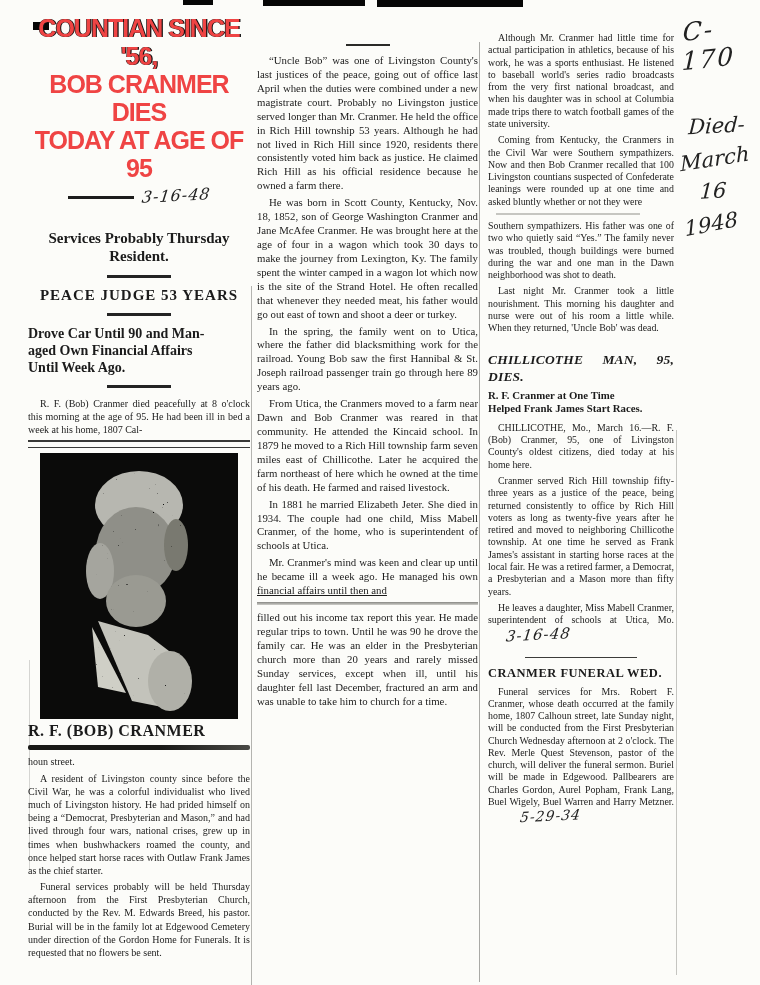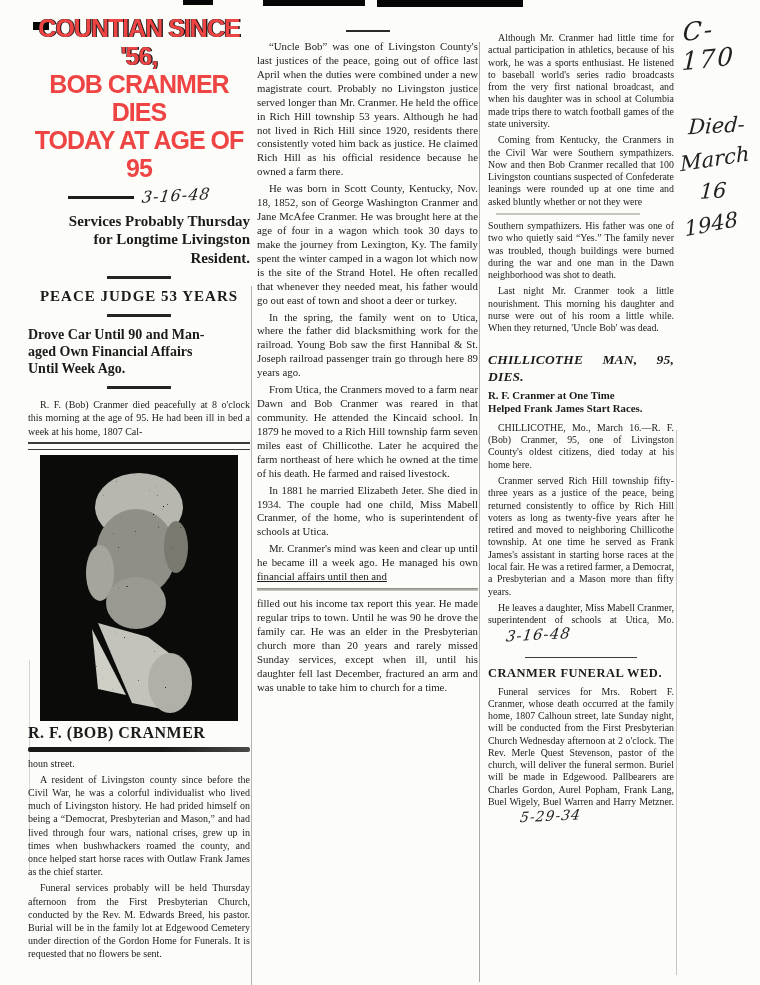--- a/index.html
+++ b/index.html
@@ -1,30 +1,30 @@
 <!DOCTYPE html>
 <html><head>
 <meta charset="utf-8">
 <style>
   html,body{margin:0;padding:0;background:#e9e9e6;}
   .page{position:relative;width:760px;height:985px;background:#fcfcf9;overflow:hidden;
         color:#1b1b1b;font-family:"Liberation Serif",serif;}
   
   .col{position:absolute;top:0;}
   .col-left{left:28px;top:14px;width:222px;}
-  .col-mid{left:257px;top:30px;width:221px;}
+  .col-mid{left:257px;top:44px;width:221px;}
   .col-right{left:488px;top:28px;width:186px;}
 
   
   .headline{font-family:"Liberation Sans",sans-serif;font-weight:bold;font-size:25px;
             line-height:1.12;text-align:center;letter-spacing:-1px;color:#ef4444;}
   .headline .smear{text-shadow:1.2px 0 0 #111,-0.6px 0 0 #222;}
   .date-row{text-align:center;margin:4px 0 2px;height:24px;}
   .printed-dash{display:inline-block;width:66px;height:3px;background:#1d1d1d;vertical-align:middle;margin-right:4px;}
-  .deck{font-weight:bold;font-size:15px;line-height:1.22;text-align:right;margin-top:2px;}
+  .deck{font-weight:bold;font-size:15px;line-height:1.22;text-align:center;margin-top:19px;}
   .divider{width:64px;height:3px;background:#242424;margin:9px auto;}
   .subhead1{font-weight:bold;font-size:15px;text-align:center;letter-spacing:1px;margin-top:6px;}
   .subhead2{font-weight:bold;font-size:14px;line-height:1.22;}
 
   
   .body-text{font-size:10px;line-height:1.32;text-align:justify;}
   .body-text p{margin:0 0 3px 0;text-indent:12px;}
   .body-text p.noindent{text-indent:0;}
   .mid-text{font-size:10.8px;line-height:1.29;}
   .small-text{font-size:9.9px;line-height:1.24;}
@@ -89,21 +89,20 @@
       <div class="smear">COUNTIAN SINCE '56,</div>
       <div>BOB CRANMER DIES</div>
       <div>TODAY AT AGE OF 95</div>
     </div>
     <div class="date-row">
       <span class="printed-dash"></span>
       <span class="handwrite hw-inline">3-16-48</span>
     </div>
     <div class="deck">
       <div>Services Probably Thursday</div>
-      <div>for Longtime Livingston</div>
       <div>Resident.</div>
     </div>
     <div class="divider"></div>
     <div class="subhead1">PEACE JUDGE 53 YEARS</div>
     <div class="divider"></div>
     <div class="subhead2">
       <div>Drove Car Until 90 and Man-</div>
       <div>aged Own Financial Affairs</div>
       <div>Until Week Ago.</div>
     </div>

